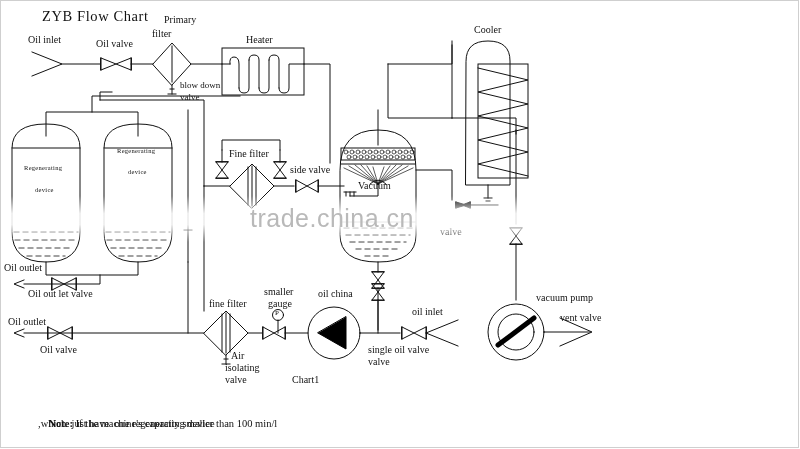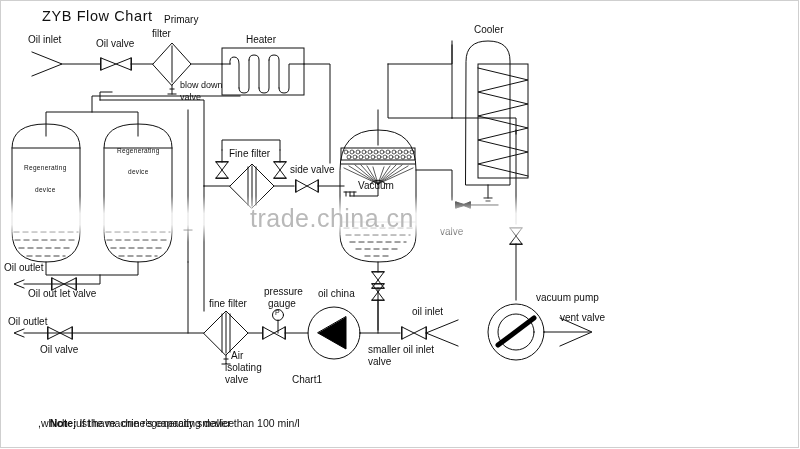--- a/index.html
+++ b/index.html
@@ -3,21 +3,21 @@
 <meta charset="utf-8">
 <style>
   html,body{margin:0;padding:0;background:#ffffff;}
   body{
     width:800px;height:449px;overflow:hidden;position:relative;
     font-family:"Liberation Serif", serif;
     color:#1a1a1a;
   }
   #root{position:relative;width:800px;height:449px;}
   svg.diagram{position:absolute;left:0;top:0;width:800px;height:449px;}
-  .lbl{position:absolute;font-family:Liberation Sans, sans-serif;color:#111;white-space:pre;line-height:1.15;}
+  .lbl{position:absolute;font-family:Liberation Serif, serif;color:#111;white-space:pre;line-height:1.15;}
   .title{font-size:14.5px;letter-spacing:.6px;}
   .t10{font-size:10px;}
   .t9{font-size:9px;}
   .tiny{font-size:6.5px;letter-spacing:.3px;}
   .note{font-size:10.5px;line-height:1.5;}
   .note b{font-weight:bold;}
   .wmtext{
     position:absolute;left:0;top:204px;width:664px;text-align:center;
     font-family:"Liberation Sans", sans-serif;font-size:25px;color:#b9b9b9;
     letter-spacing:.5px;
@@ -357,30 +357,30 @@
   <div class="lbl t10" style="left:28px;top:288px;">Oil out let valve</div>
   <div class="lbl t10" style="left:8px;top:316px;">Oil outlet</div>
   <div class="lbl t10" style="left:40px;top:344px;">Oil valve</div>
 
   <div class="lbl t10" style="left:229px;top:148px;">Fine filter</div>
   <div class="lbl t10" style="left:290px;top:164px;">side valve</div>
   <div class="lbl t10" style="left:358px;top:180px;">Vacuum</div>
   <div class="lbl t10" style="left:440px;top:226px;">valve</div>
 
   <div class="lbl t10" style="left:209px;top:298px;">fine filter</div>
-  <div class="lbl t10" style="left:264px;top:286px;">pressure</div>
+  <div class="lbl t10" style="left:264px;top:286px;">smaller</div>
   <div class="lbl t10" style="left:268px;top:298px;">gauge</div>
   <div class="lbl" style="left:275px;top:309px;font-size:7px;">P</div>
 
   <div class="lbl t10" style="left:231px;top:350px;">Air</div>
   <div class="lbl t10" style="left:225px;top:362px;">isolating</div>
   <div class="lbl t10" style="left:225px;top:374px;">valve</div>
 
   <div class="lbl t10" style="left:318px;top:288px;">oil china</div>
-  <div class="lbl t10" style="left:368px;top:344px;">smaller oil inlet</div>
+  <div class="lbl t10" style="left:368px;top:344px;">single oil valve</div>
   <div class="lbl t10" style="left:368px;top:356px;">valve</div>
   <div class="lbl t10" style="left:412px;top:306px;">oil inlet</div>
 
   <div class="lbl t10" style="left:536px;top:292px;">vacuum pump</div>
   <div class="lbl t10" style="left:560px;top:312px;">vent valve</div>
 
   <div class="lbl t10" style="left:292px;top:374px;">Chart1</div>
 
   <div class="lbl note" style="left:38px;top:400px;">
     <b>Note:</b><span> If the machine's capacity smaller than 100 min/l</span>

